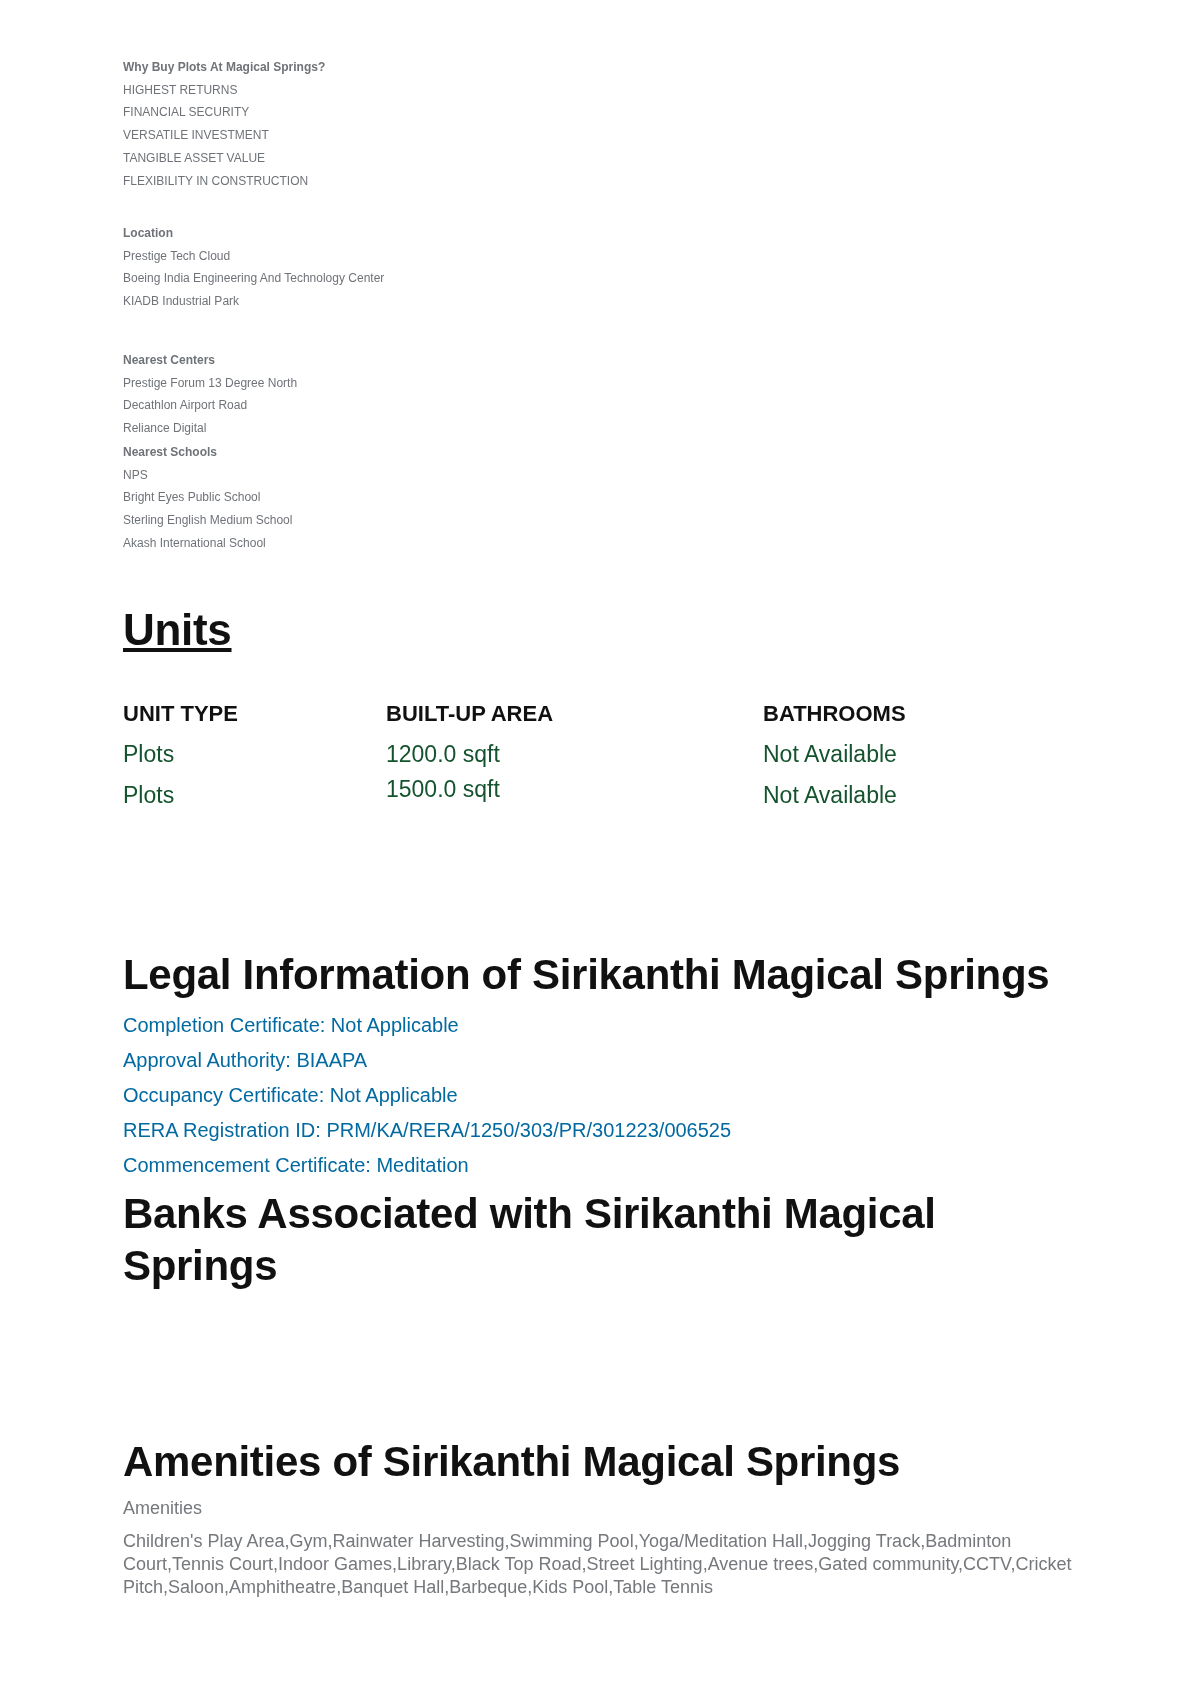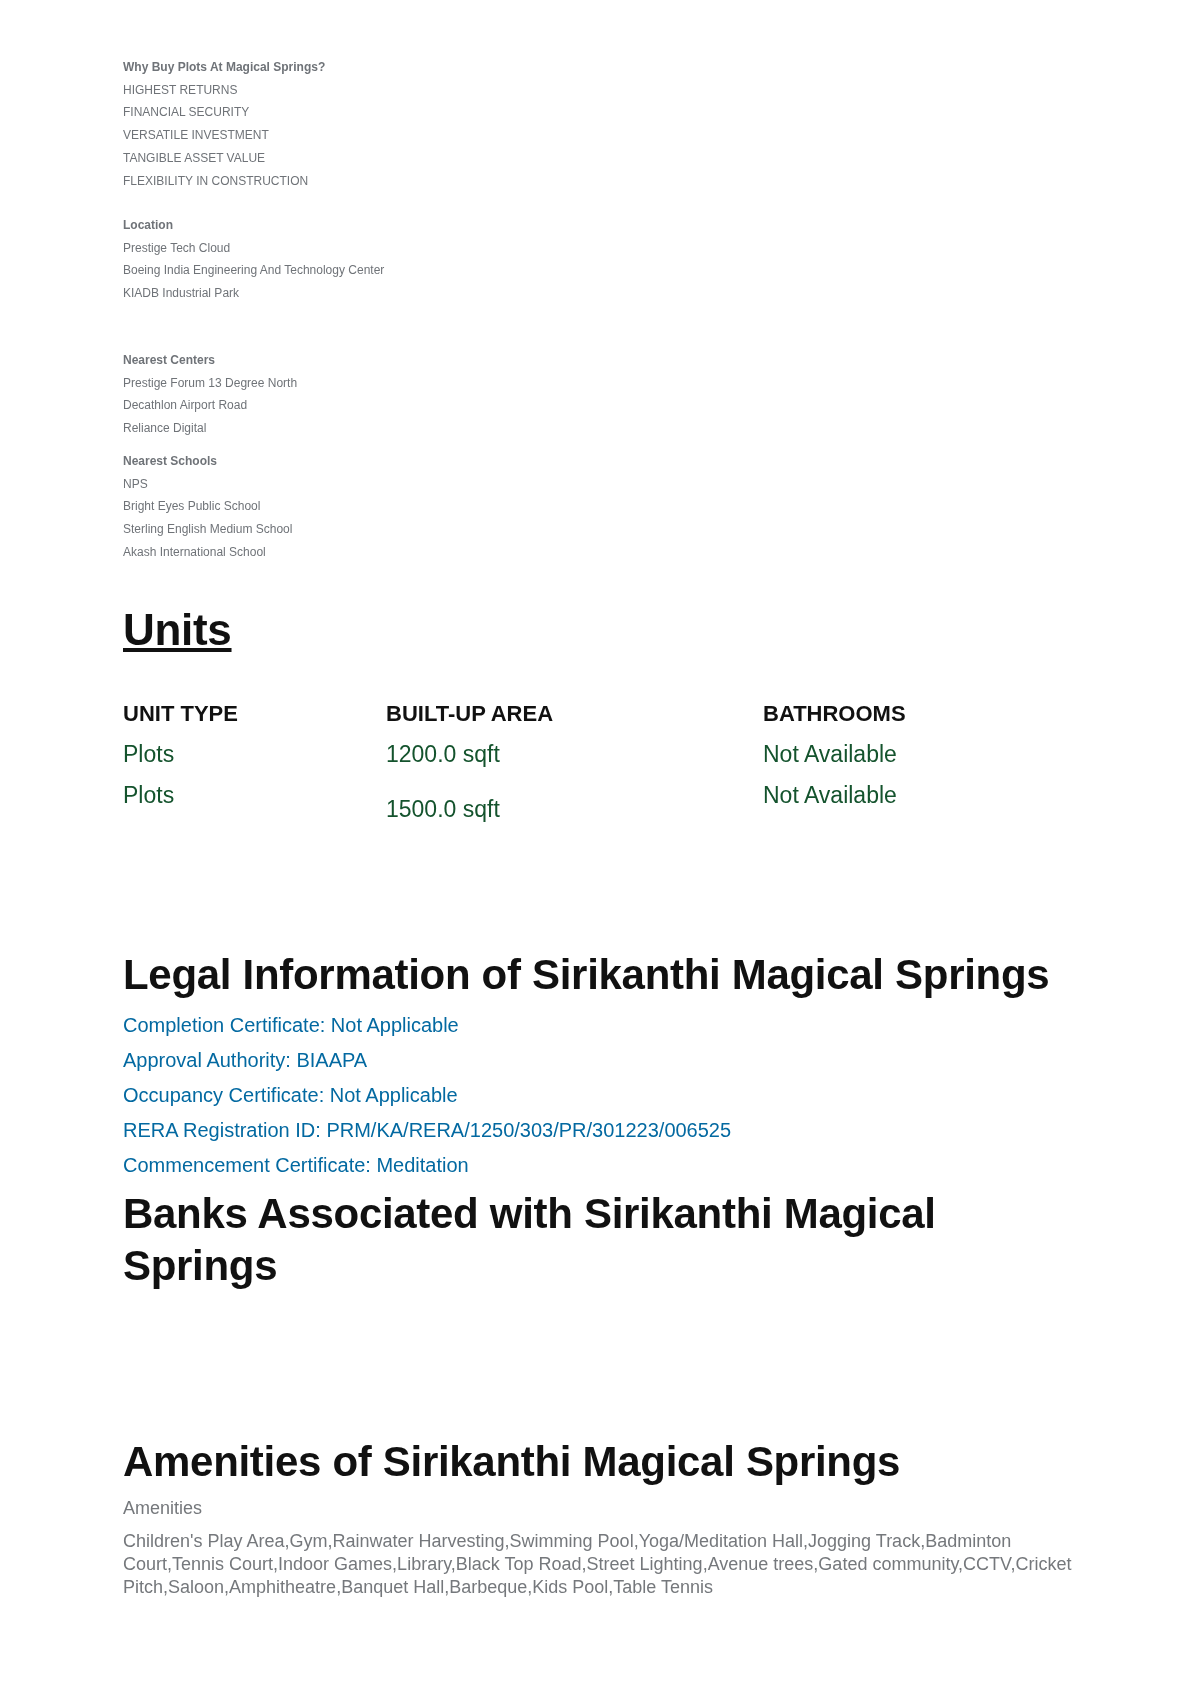--- a/index.html
+++ b/index.html
@@ -32,55 +32,55 @@
 
   <div class="group small gray" style="top:56px;">
     <span class="line bold">Why Buy Plots At Magical Springs?</span>
     <span class="line">HIGHEST RETURNS</span>
     <span class="line">FINANCIAL SECURITY</span>
     <span class="line">VERSATILE INVESTMENT</span>
     <span class="line">TANGIBLE ASSET VALUE</span>
     <span class="line">FLEXIBILITY IN CONSTRUCTION</span>
   </div>
 
-  <div class="group small gray" style="top:214px;">
+  <div class="group small gray" style="top:222px;">
     <span class="line bold">Location</span>
     <span class="line">Prestige Tech Cloud</span>
     <span class="line">Boeing India Engineering And Technology Center</span>
     <span class="line">KIADB Industrial Park</span>
   </div>
 
   <div class="group small gray" style="top:349px;">
     <span class="line bold">Nearest Centers</span>
     <span class="line">Prestige Forum 13 Degree North</span>
     <span class="line">Decathlon Airport Road</span>
     <span class="line">Reliance Digital</span>
   </div>
 
-  <div class="group small gray" style="top:450px;">
+  <div class="group small gray" style="top:441px;">
     <span class="line bold">Nearest Schools</span>
     <span class="line">NPS</span>
     <span class="line">Bright Eyes Public School</span>
     <span class="line">Sterling English Medium School</span>
     <span class="line">Akash International School</span>
   </div>
 
   <h2 class="units-title" style="top:604px;text-decoration:underline;">Units</h2>
 
   <div class="table">
     <span class="th" style="left:0; top:0;">UNIT TYPE</span>
     <span class="th" style="left:263px; top:0;">BUILT-UP AREA</span>
     <span class="th" style="left:640px; top:0;">BATHROOMS</span>
 
     <span class="td" style="left:0; top:40px;">Plots</span>
     <span class="td" style="left:263px; top:40px;">1200.0 sqft</span>
     <span class="td" style="left:640px; top:40px;">Not Available</span>
 
     <span class="td" style="left:0; top:81px;">Plots</span>
-    <span class="td" style="left:263px; top:95px;text-align:center;">1500.0 sqft</span>
+    <span class="td" style="left:263px; top:75px;text-align:center;">1500.0 sqft</span>
     <span class="td" style="left:640px; top:81px;">Not Available</span>
   </div>
 
   <h2 style="top:949px;">Legal Information of Sirikanthi Magical Springs</h2>
   <span class="legal-line" style="top:1014px;">Completion Certificate: Not Applicable</span>
   <span class="legal-line" style="top:1049px;">Approval Authority: BIAAPA</span>
   <span class="legal-line" style="top:1084px;">Occupancy Certificate: Not Applicable</span>
   <span class="legal-line" style="top:1119px;">RERA Registration ID: PRM/KA/RERA/1250/303/PR/301223/006525</span>
   <span class="legal-line" style="top:1154px;">Commencement Certificate: Meditation</span>
 

